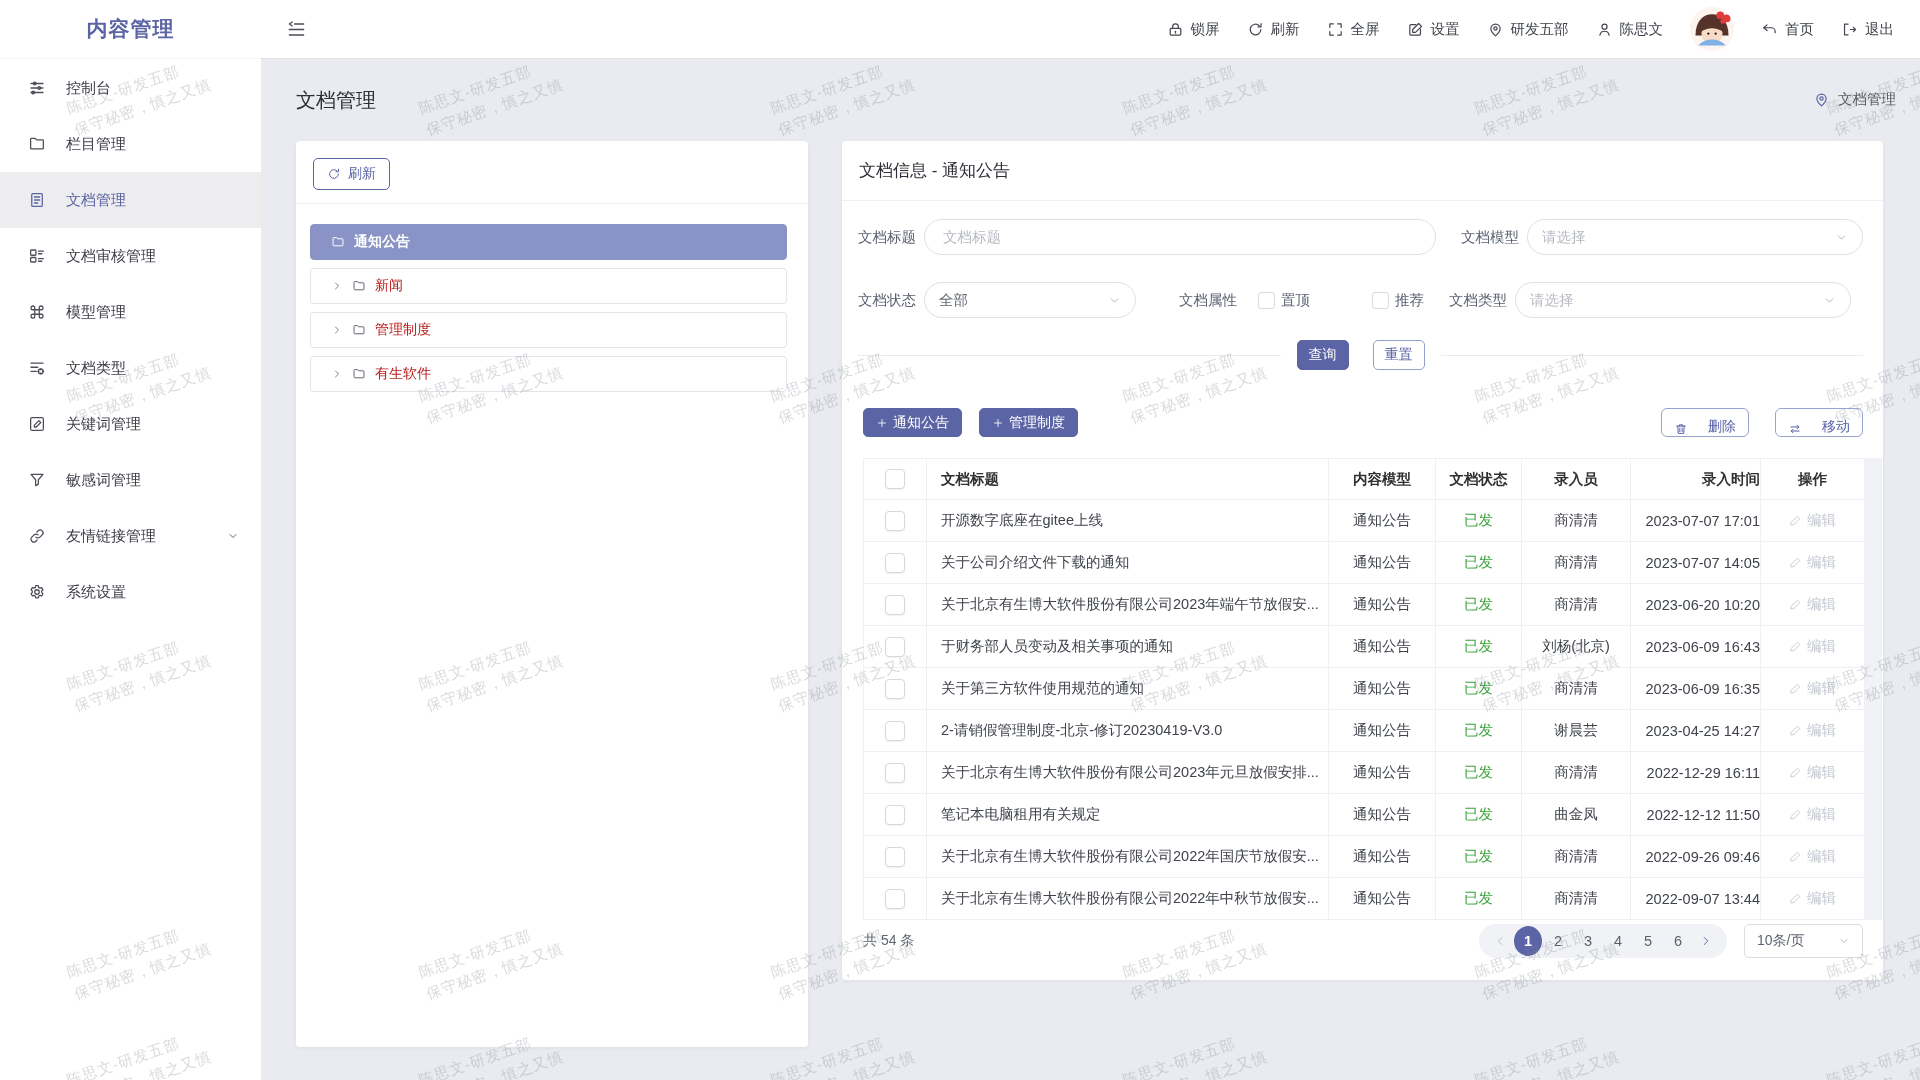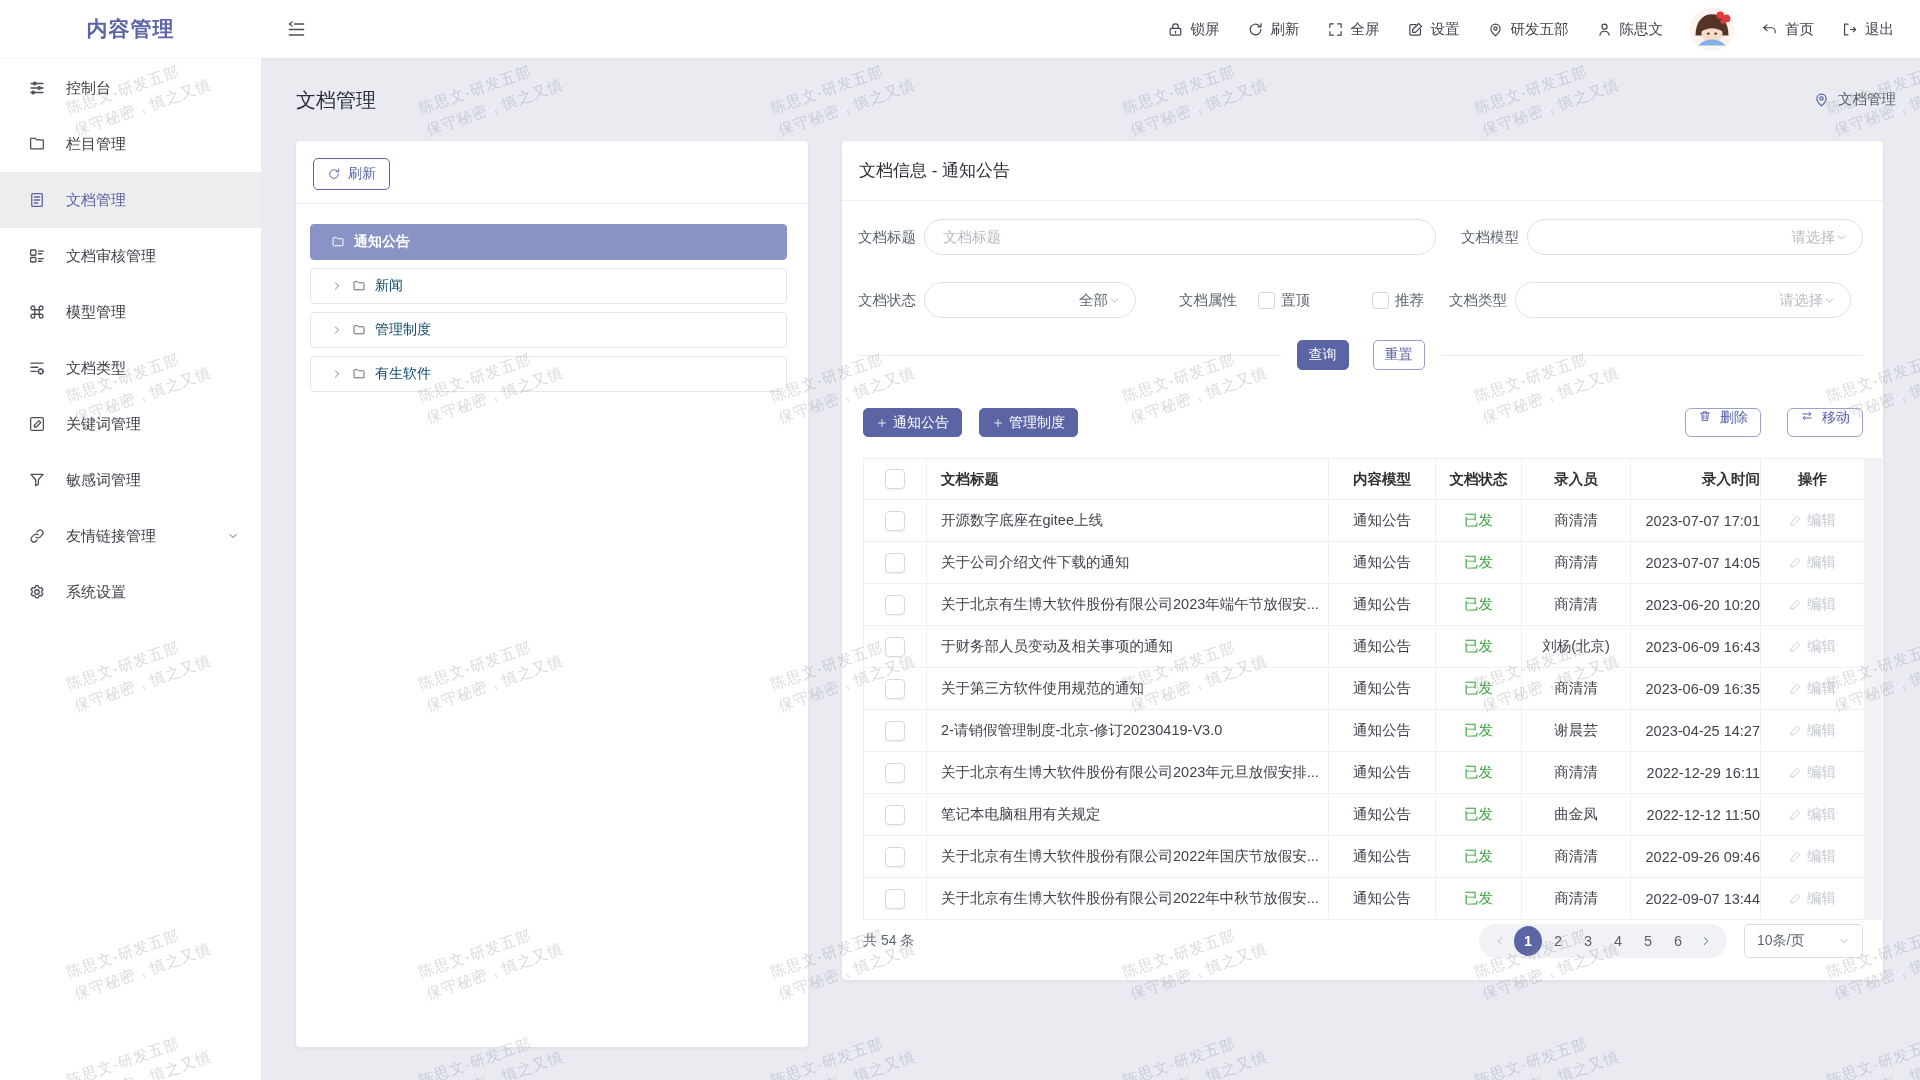--- a/index.html
+++ b/index.html
@@ -31,55 +31,55 @@
 
   
   .card{position:absolute;background:#fff;border-radius:4px;box-shadow:0 1px 4px rgba(31,35,41,.06);z-index:1;}
   .left-card{left:296px;top:141px;width:512px;height:906px;}
   .right-card{left:842px;top:141px;width:1041px;height:839px;}
 
   
   .refresh-btn{position:absolute;left:17px;top:17px;height:32px;padding:0 13px;border:1px solid #5b64a4;border-radius:5px;color:#5b64a4;display:flex;align-items:center;gap:7px;font-size:14px;background:#fff;cursor:pointer;}
   .tree-divider{position:absolute;top:62px;left:0;right:0;border-top:1px solid #eef0f3;}
   .tree-list{position:absolute;top:83px;left:14px;right:21px;}
-  .tree-item{height:34px;margin-bottom:8px;border:1px solid #e2e5ec;border-radius:4px;display:flex;align-items:center;padding:0 12px 0 20px;gap:9px;font-size:14px;color:#0c4a6e;background:#fff;cursor:pointer;}
+  .tree-item{height:34px;margin-bottom:8px;border:1px solid #e2e5ec;border-radius:4px;display:flex;align-items:center;padding:0 12px 0 20px;gap:9px;font-size:14px;color:#b91c1c;background:#fff;cursor:pointer;}
   .tree-item .icon{color:#5f6673;}
   .tree-item.selected{background:#8a93c6;border-color:#8a93c6;color:#fff;font-weight:bold;}
   .tree-item.selected .icon{color:#fff;}
 
   
   .panel-title{position:absolute;top:0;left:0;right:0;height:59px;border-bottom:1px solid #edeff4;display:flex;align-items:center;padding-left:17px;font-size:17px;color:#2b2e36;font-weight:500;}
   .form-row{position:absolute;left:16px;right:20px;height:36px;display:flex;align-items:center;}
   .row1{top:78px;} .row2{top:141px;}
   .f-label{font-size:14.5px;color:#5a6170;flex:none;}
   .pill{height:36px;border:1px solid #dcdfe6;border-radius:18px;background:#fff;display:flex;align-items:center;box-sizing:border-box;}
   .inp{width:512px;margin-left:8px;padding:0 16px;}
   .inp input{border:none;outline:none;width:100%;font-size:14.5px;color:#3f434b;background:transparent;font-family:inherit;}
   .inp input::placeholder{color:#b7bac1;}
-  .sel{justify-content:flex-end;padding:8px 14px;cursor:pointer;}
+  .sel{justify-content:space-between;padding:8px 14px;cursor:pointer;}
   .sel .val{font-size:14.5px;color:#5f6673;}
   .sel .ph{color:#b7bac1;}
   .sel .icon{color:#a9adb5;}
   .sel-model,.sel-type{width:336px;margin-left:8px;}
   .sel-status{width:212px;margin-left:8px;}
   .lbl-model,.lbl-type{margin-left:25px;}
   .lbl-attr{margin-left:43px;}
   .chk{display:flex;align-items:center;gap:6px;font-size:14.5px;color:#5a6170;cursor:pointer;}
   .chk-top{margin-left:21px;} .chk-rec{margin-left:34px;padding-left:28px;}
   .box{width:15px;height:15px;border:1px solid #d6dae1;border-radius:3px;background:#fff;flex:none;}
   .form-actions{position:absolute;top:199px;left:16px;right:20px;height:30px;}
   .form-actions .line{position:absolute;top:50%;left:0;right:0;border-top:1px solid #e8ebf0;}
   .fa-center{position:relative;display:flex;justify-content:center;gap:24px;background:transparent;}
   .fa-wrap{position:relative;display:flex;gap:24px;background:#fff;padding:0 16px;}
   .btn{height:30px;border-radius:5px;font-size:14px;display:flex;align-items:center;justify-content:center;cursor:pointer;box-sizing:border-box;font-family:inherit;}
   .btn-primary{background:#5b64a4;color:#fff;padding:0 11px;border:1px solid #5b64a4;}
   .btn-plain{background:#fff;border:1px solid #959dcb;color:#5b64a4;padding:0 11px;}
   .table-actions{position:absolute;top:267px;left:21px;right:20px;display:flex;gap:17px;}
   .btn-add{height:29px;gap:5px;padding:0 12px;}
-  .btn-outline{height:29px;background:#fff;border:1px solid #9aa2d0;border-radius:6px;color:#5560a5;display:flex;align-items:flex-start;gap:8px;padding:0 12px;font-size:14px;cursor:pointer;}
+  .btn-outline{height:29px;background:#fff;border:1px solid #9aa2d0;border-radius:6px;color:#5560a5;display:flex;align-items:flex-end;gap:20px;padding:0 12px;font-size:14px;cursor:pointer;}
   .btn-outline .icon{color:#5560a5;}
   .ta-right{margin-left:auto;display:flex;gap:26px;}
 
   
   .doc-table{position:absolute;top:317px;left:21px;width:1019px;border-top:1px solid #eef0f4;}
   .tr{display:flex;height:41px;border-bottom:1px solid #eef0f4;background:#fff;}
   .tr.head{height:40px;}
   .td{border-right:1px solid #eef0f4;display:flex;align-items:center;justify-content:center;font-size:14.5px;color:#3f434b;box-sizing:border-box;overflow:hidden;white-space:nowrap;}
   .td:first-child{border-left:1px solid #eef0f4;}
   .head .td{font-weight:bold;color:#303133;}

